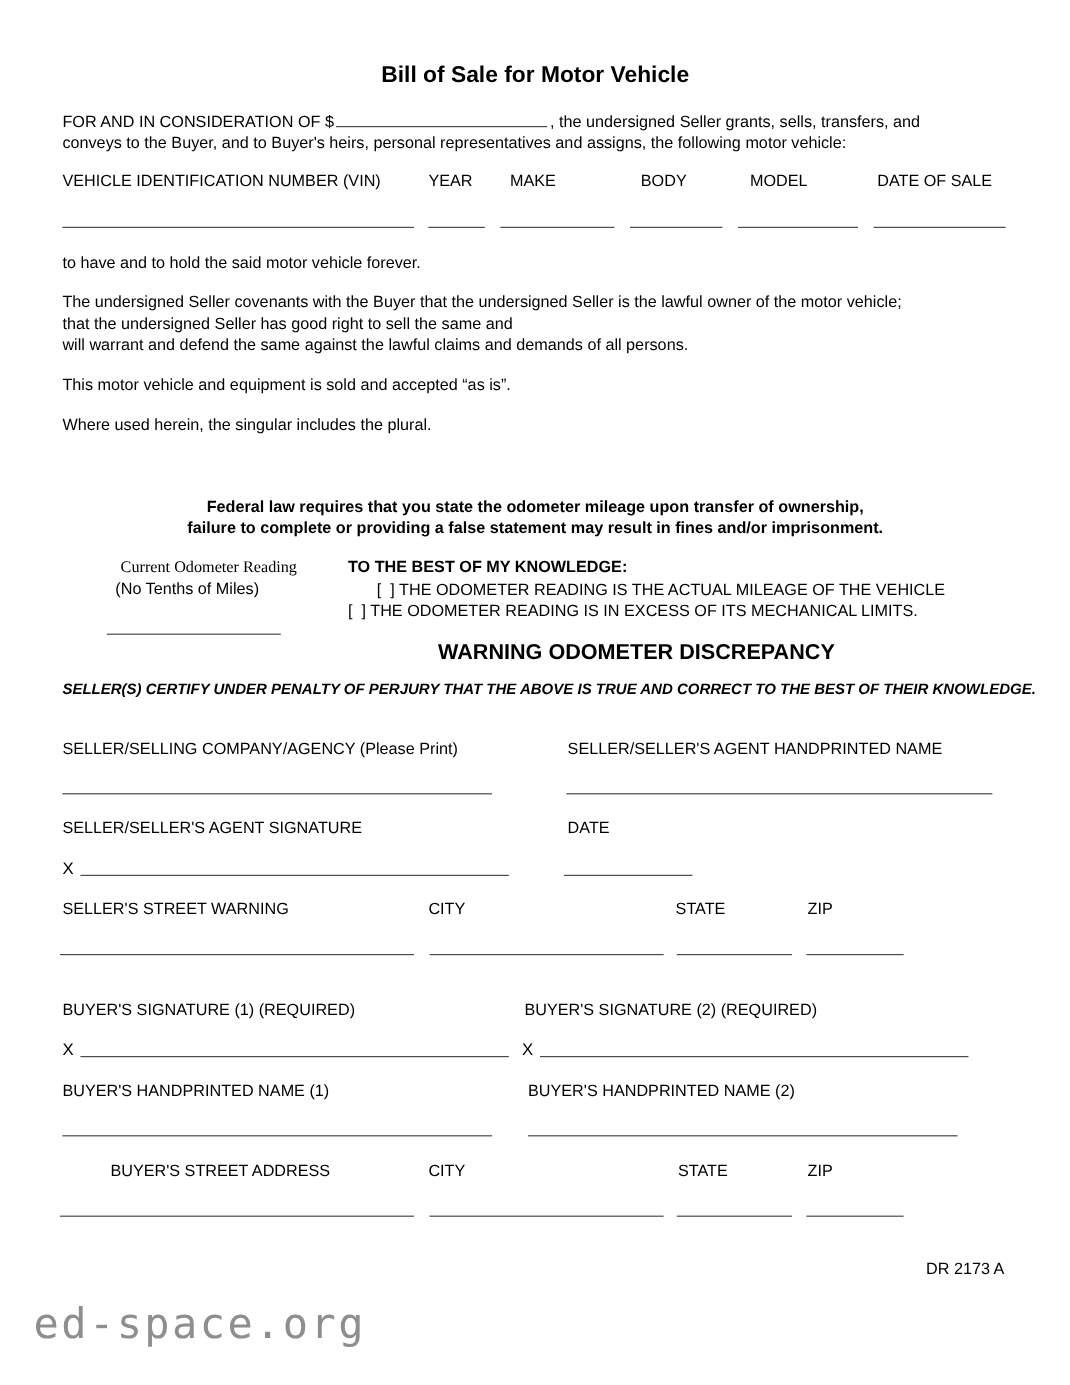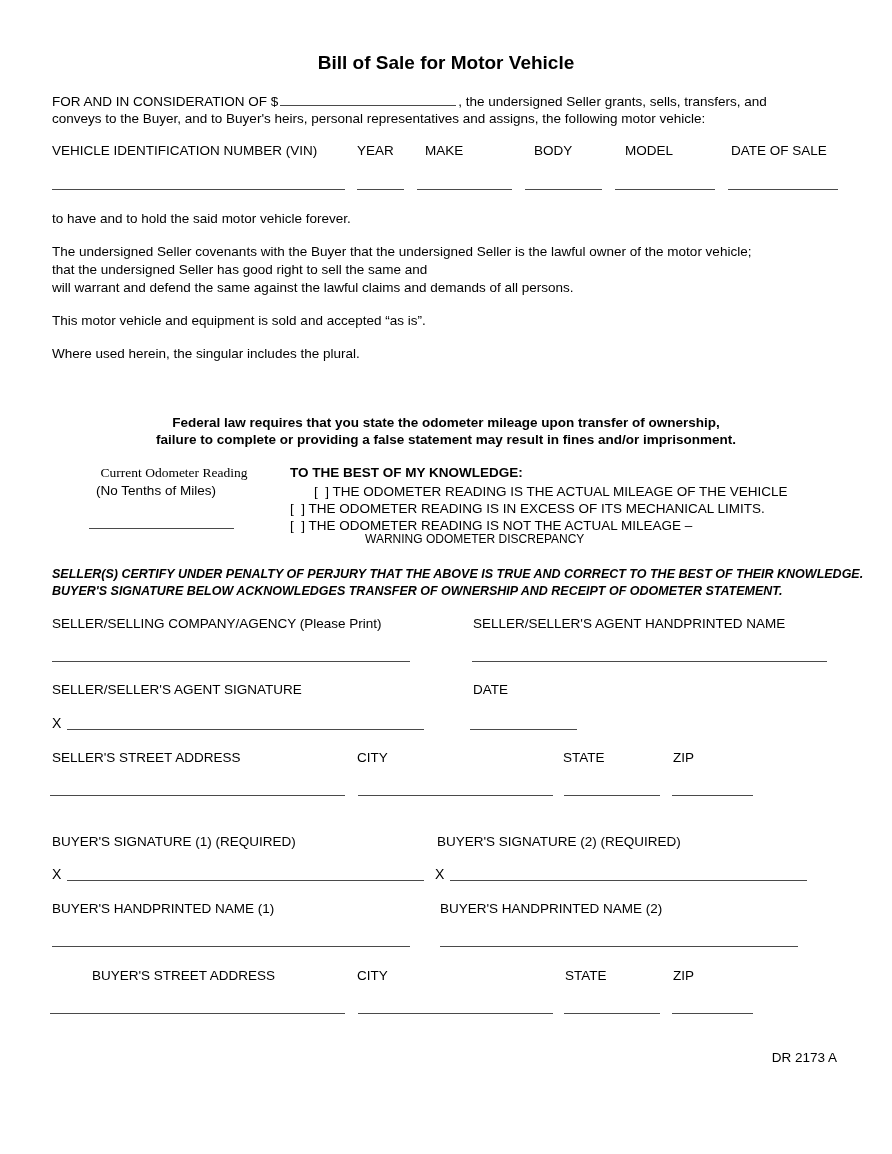--- a/index.html
+++ b/index.html
@@ -70,22 +70,22 @@
   }
   .odo-head {
     font-size: 13.5px;
     font-weight: bold;
   }
   .odo-item {
     font-size: 13.5px;
     line-height: 1.45;
   }
   .odo-warn {
-    font-size: 12px;
-    font-weight: normal;
+    font-size: 18px;
+    font-weight: bold;
   }
   .formnum {
     font-size: 13.5px;
     text-align: right;
   }
   
   .rule {
     position: absolute;
     height: 0;
     border-top: 1.6px solid #4a4a4a;
@@ -151,41 +151,39 @@
   <div class="t odo-left" style="left:84px; top:464px; width:180px;font-family:Liberation Serif, serif;">Current Odometer Reading</div>
   <div class="t odo-left" style="left:66px; top:482px; width:180px;">(No Tenths of Miles)</div>
   <div class="rule" style="left:89px; top:528px; width:145px;"></div>
 
   <div class="t odo-head" style="left:290px; top:465px;">TO THE BEST OF MY KNOWLEDGE:</div>
 
   <div class="t odo-item" style="left:290px; top:482px;margin-left:24px;"><span>[  ]</span><span> </span><span>THE ODOMETER READING IS THE ACTUAL MILEAGE OF THE VEHICLE</span></div>
 
   <div class="t odo-item" style="left:290px; top:499px;"><span>[  ]</span><span> </span><span>THE ODOMETER READING IS IN EXCESS OF ITS MECHANICAL LIMITS.</span></div>
 
-  <div class="t odo-item" style="left:290px; top:516px;"><span>[  ]</span><span> </span><span>THE ODOMETER READING IS NOT THE ACTUAL MILEAGE –</span></div>
 
   <div class="t odo-warn" style="left:365px; top:533px;">WARNING ODOMETER DISCREPANCY</div>
 
   <div class="t caps-small" style="left:52px; top:566px;">SELLER(S) CERTIFY UNDER PENALTY OF PERJURY THAT THE ABOVE IS TRUE AND CORRECT TO THE BEST OF THEIR KNOWLEDGE.</div>
-  <div class="t caps-small" style="left:52px; top:583px;">BUYER'S SIGNATURE BELOW ACKNOWLEDGES TRANSFER OF OWNERSHIP AND RECEIPT OF ODOMETER STATEMENT.</div>
 
   <div class="t field-label" style="left:52px; top:616px;text-align:center;">SELLER/SELLING COMPANY/AGENCY (Please Print)</div>
   <div class="t field-label" style="left:473px; top:616px;">SELLER/SELLER'S AGENT HANDPRINTED NAME</div>
 
   <div class="rule" style="left:52px;  top:661px; width:358px;"></div>
   <div class="rule" style="left:472px; top:661px; width:355px;"></div>
 
   <div class="t field-label" style="left:52px; top:682px;text-align:center;">SELLER/SELLER'S AGENT SIGNATURE</div>
   <div class="t field-label" style="left:473px; top:682px;">DATE</div>
 
   <div class="xmark" style="left:52px; top:715px;">X</div>
   <div class="rule" style="left:67px;  top:729px; width:357px;"></div>
   <div class="rule" style="left:470px; top:729px; width:107px;"></div>
 
-  <div class="t field-label" style="left:52px; top:750px;">SELLER'S STREET ADDRESS</div>
+  <div class="t field-label" style="left:52px; top:750px;">SELLER'S STREET WARNING</div>
   <div class="t field-label" style="left:357px; top:750px;">CITY</div>
   <div class="t field-label" style="left:563px; top:750px;">STATE</div>
   <div class="t field-label" style="left:673px; top:750px;">ZIP</div>
 
   <div class="rule" style="left:50px;  top:795px; width:295px;"></div>
   <div class="rule" style="left:358px; top:795px; width:195px;"></div>
   <div class="rule" style="left:564px; top:795px; width:96px;"></div>
   <div class="rule" style="left:672px; top:795px; width:81px;"></div>
 
   <div class="t field-label" style="left:52px; top:834px;">BUYER'S SIGNATURE (1) (REQUIRED)</div>
@@ -208,14 +206,15 @@
   <div class="t field-label" style="left:565px; top:968px;">STATE</div>
   <div class="t field-label" style="left:673px; top:968px;">ZIP</div>
 
   <div class="rule" style="left:50px;  top:1013px; width:295px;"></div>
   <div class="rule" style="left:358px; top:1013px; width:195px;"></div>
   <div class="rule" style="left:564px; top:1013px; width:96px;"></div>
   <div class="rule" style="left:672px; top:1013px; width:81px;"></div>
 
   <div class="t formnum" style="left:600px; top:1050px; width:237px;">DR 2173 A</div>
 
+  <div class="watermark">ed-space.org</div>
 
 </div>
 
 </body></html>

